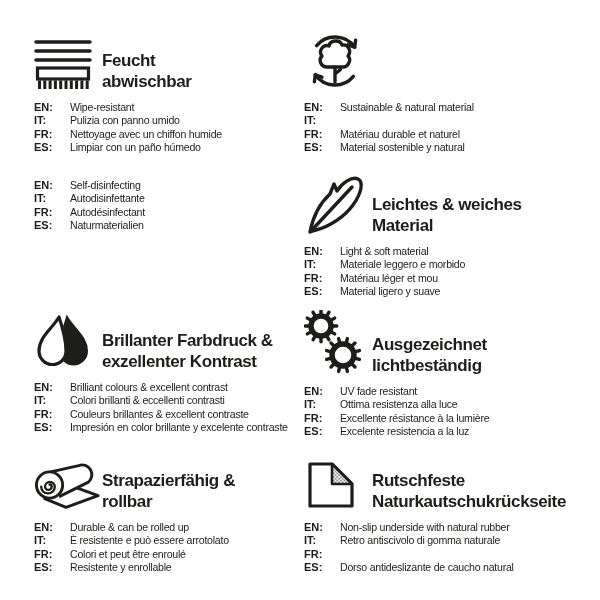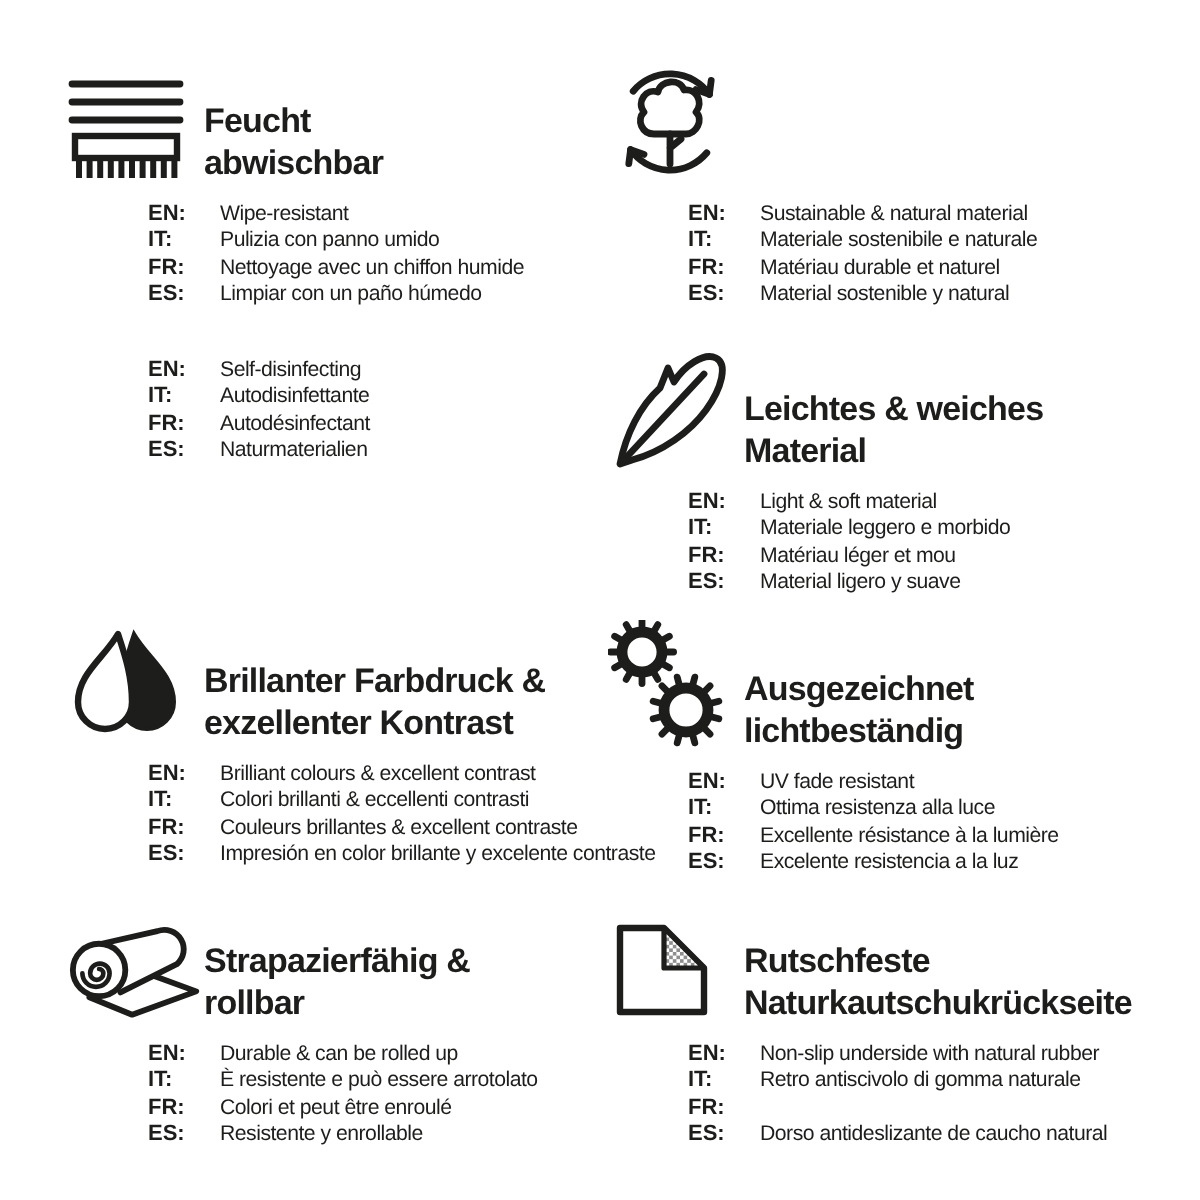--- a/index.html
+++ b/index.html
@@ -48,21 +48,20 @@
   .lang-row {
     display: flex;
     line-height: 13.4px;
     align-items: baseline;
   }
   .lang-label {
     width: 36px;
     flex: none;
     font-size: 11px;
     font-weight: 700;
-    margin-left: 40px;
   }
   .lang-text {
     font-size: 10.6px;
     font-weight: 400;
     letter-spacing: -0.25px;
     white-space: nowrap;
   }
   svg { display: block; }
 </style>
 </head>
@@ -132,21 +131,20 @@
         </svg>
       </div>
     </div>
     <div class="langs">
       <div class="lang-row">
           <span class="lang-label">EN:</span>
           <span class="lang-text">Sustainable &amp; natural material</span>
         </div>
       <div class="lang-row">
           <span class="lang-label">IT:</span>
-          <span class="lang-text">Materiale sostenibile e naturale</span>
         </div>
       <div class="lang-row">
           <span class="lang-label">FR:</span>
           <span class="lang-text">Matériau durable et naturel</span>
         </div>
       <div class="lang-row">
           <span class="lang-label">ES:</span>
           <span class="lang-text">Material sostenible y natural</span>
         </div>
     </div>

